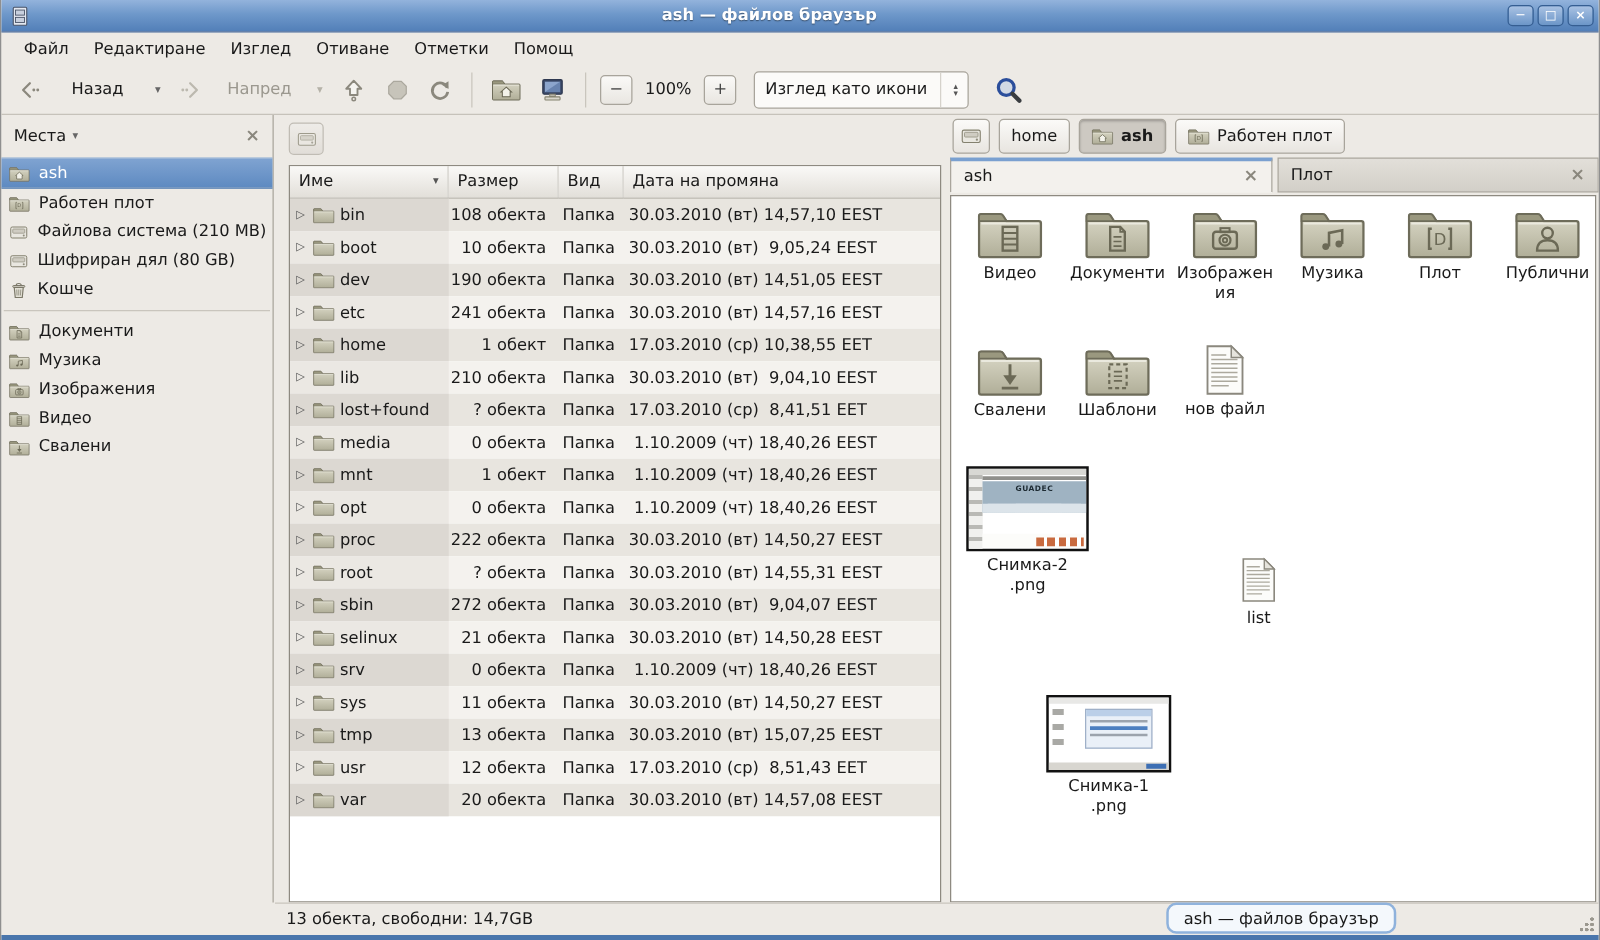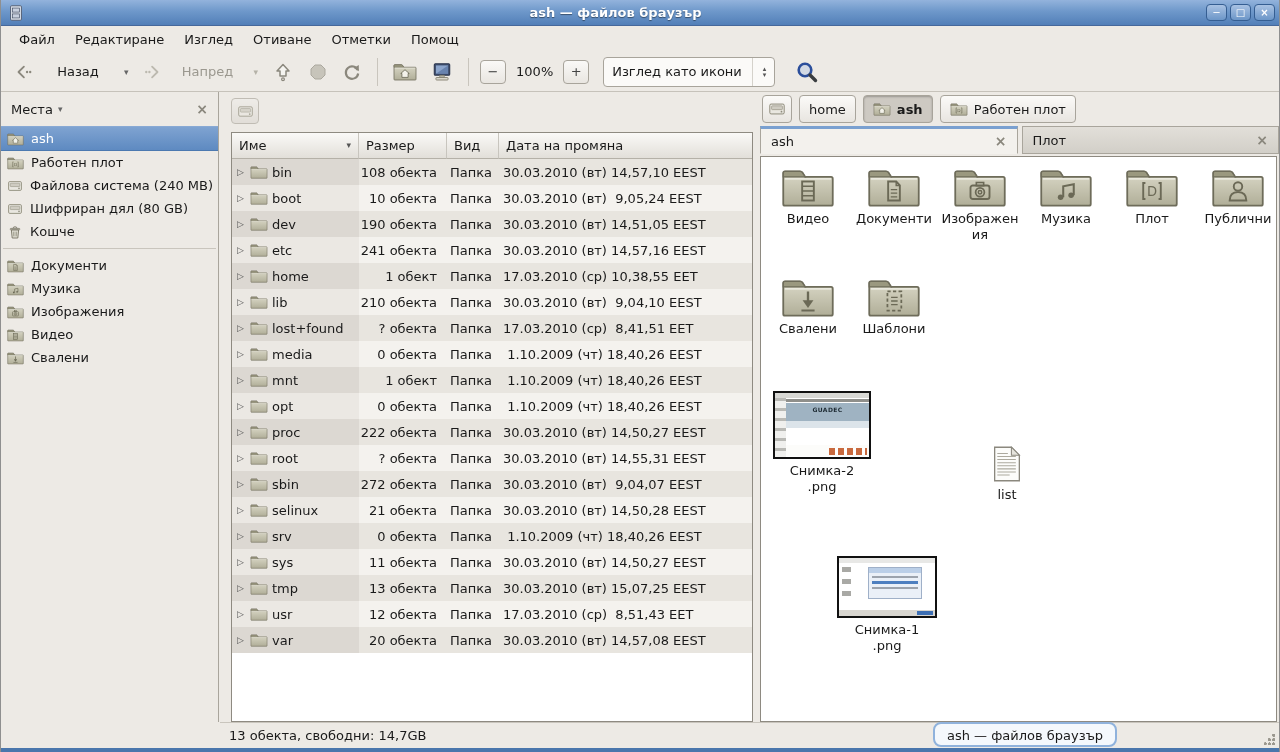--- a/index.html
+++ b/index.html
@@ -349,21 +349,21 @@
           <svg class="sicon" viewBox="0 0 48 38">
               <use href="#sym-folder"></use>
               <use href="#em-desktop" x="11" y="10" width="26" height="26"></use>
             </svg>
           <span>Работен плот</span>
         </div>
         <div class="side-item">
           <svg class="sicon sq" viewBox="0 0 20 20">
               <use href="#sym-drive"></use>
             </svg>
-          <span>Файлова система (240 MB)</span>
+          <span>Файлова система (210 MB)</span>
         </div>
         <div class="side-item">
           <svg class="sicon sq" viewBox="0 0 20 20">
               <use href="#sym-drive"></use>
             </svg>
           <span>Шифриран дял (80 GB)</span>
         </div>
         <div class="side-item">
           <svg class="sicon sq" viewBox="0 0 20 20">
               <use href="#sym-trash"></use>
@@ -754,23 +754,29 @@
               </svg>
             <span class="lbl">Свалени</span>
           </div>
           <div class="fitem">
             <svg class="big" viewBox="0 0 48 38">
                 <use href="#sym-folder"></use>
                 <use href="#em-template" x="11" y="10" width="26" height="26"></use>
               </svg>
             <span class="lbl">Шаблони</span>
           </div>
-        </div>
-
-        <div class="thumb-item" style="left:12px; top:234px;">
+          <div class="fitem">
+            <svg class="doc" viewBox="0 0 34 42">
+                <use href="#sym-textfile"></use>
+              </svg>
+            <span class="lbl">нов файл</span>
+          </div>
+        </div>
+
+        <div class="thumb-item" style="left:12px; top:216px;">
           <div class="thumb" style="width:98px;height:68px;">
             <div class="t2-top"></div>
               <div class="t2-left"></div>
               <div class="t2-bar"></div>
             <div class="t2-band">
                 <div class="t2-guadec">GUADEC</div>
                 <div class="t2-sky"></div>
               </div>
             <div class="t2-bottom">
                 <div class="t2-thumbs"></div>

